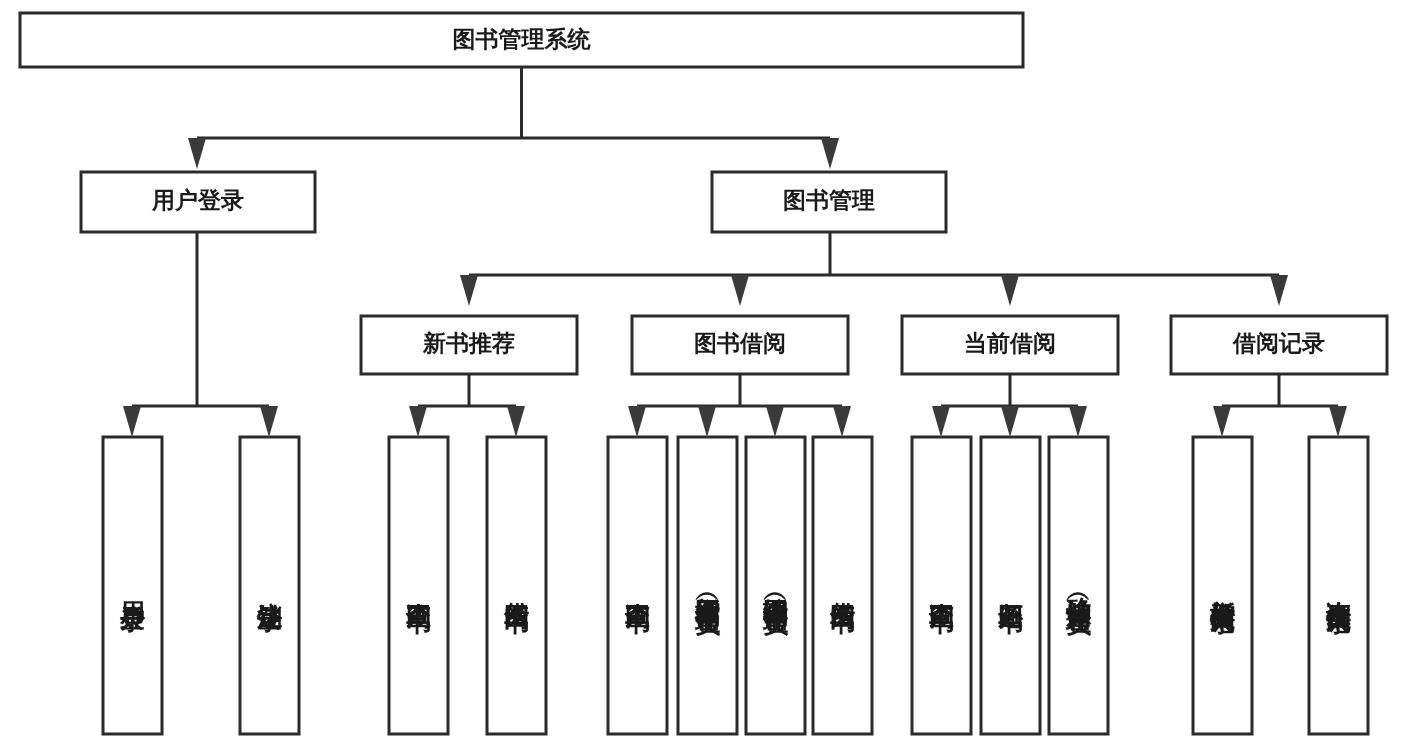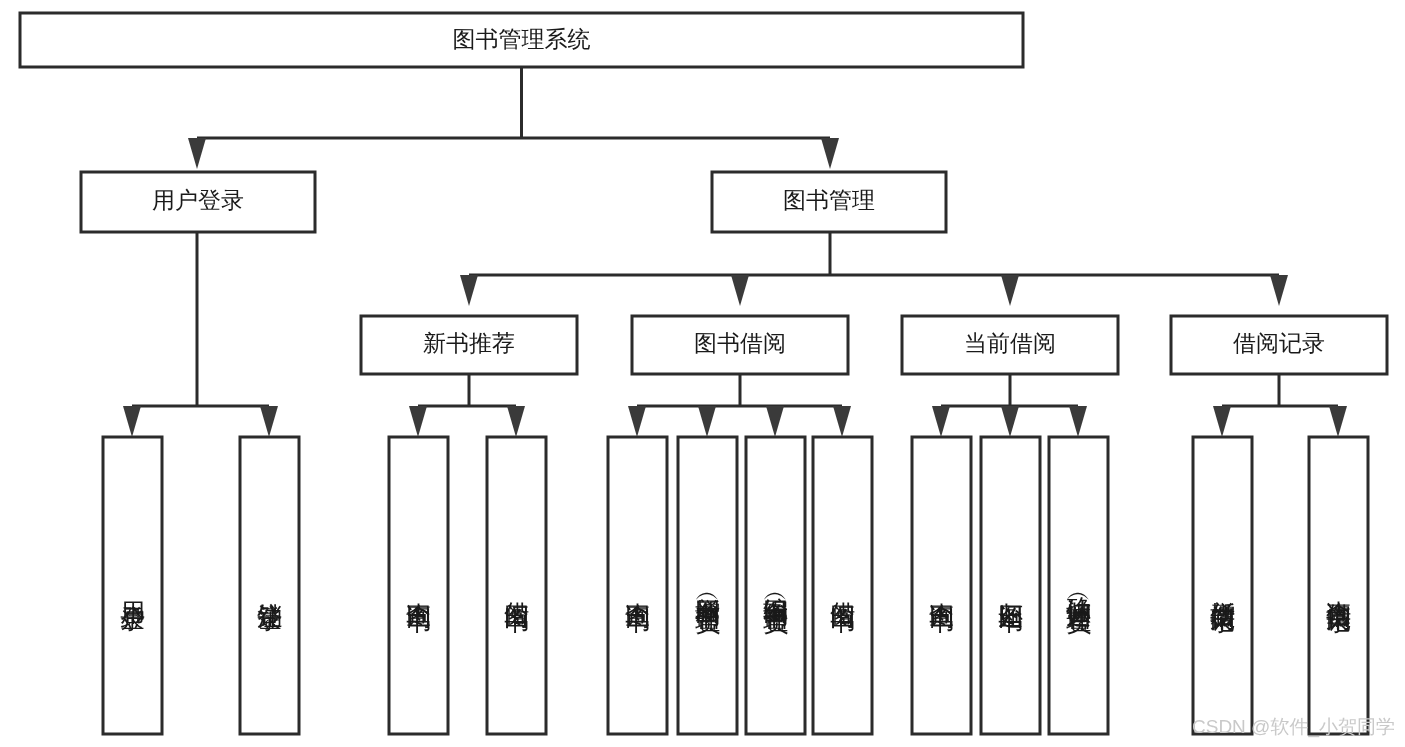--- a/index.html
+++ b/index.html
@@ -10,20 +10,21 @@
   }
   body {
     font-family: "Liberation Sans", "DejaVu Sans", sans-serif;
   }
   #diagram-root {
     position: relative;
     width: 1405px;
     height: 747px;
     background: #ffffff;
     overflow: hidden;
+    font-weight: bold;
   }
   svg.diagram-canvas {
     position: absolute;
     top: 0;
     left: 0;
     width: 1405px;
     height: 747px;
     display: block;
   }
   .node-rect {
@@ -209,15 +210,14 @@
   <div class="node-label-v" style="left:608px;  top:437px; width:59px; height:297px;">查询图书</div>
   <div class="node-label-v" style="left:678px;  top:437px; width:59px; height:297px;">新增图书（管理员）</div>
   <div class="node-label-v" style="left:746px;  top:437px; width:59px; height:297px;">编辑图书（管理员）</div>
   <div class="node-label-v" style="left:813px;  top:437px; width:59px; height:297px;">借阅图书</div>
   <div class="node-label-v" style="left:912px;  top:437px; width:59px; height:297px;">查询图书</div>
   <div class="node-label-v" style="left:981px;  top:437px; width:59px; height:297px;">归还图书</div>
   <div class="node-label-v" style="left:1049px; top:437px; width:59px; height:297px;">确认归还（管理员）</div>
   <div class="node-label-v" style="left:1193px; top:437px; width:59px; height:297px;">新增借阅记录</div>
   <div class="node-label-v" style="left:1309px; top:437px; width:59px; height:297px;">查询借阅记录</div>
 
-  <div class="watermark" style="left:1192px; top:714px;">CSDN @软件_小贺同学</div>
 
 </div>
 
 </body></html>

